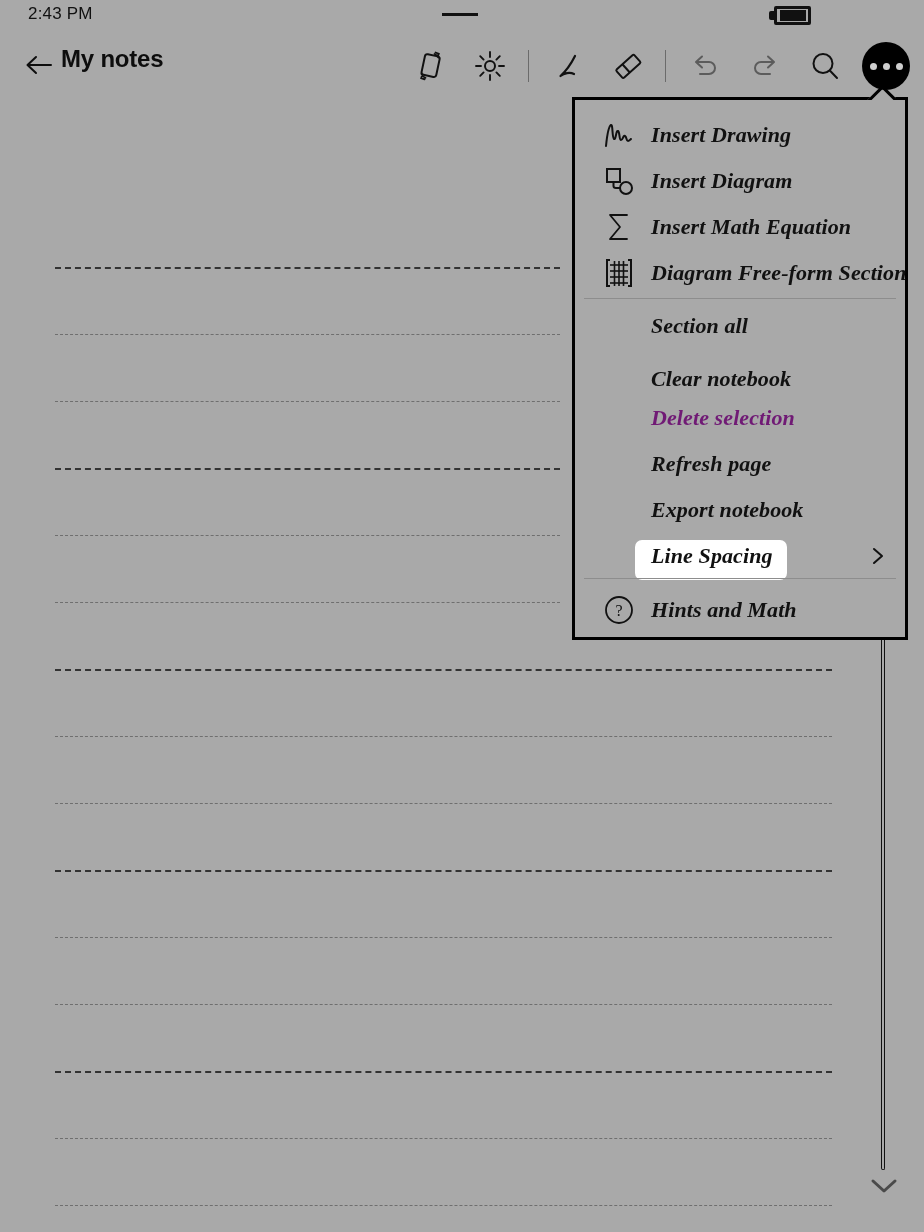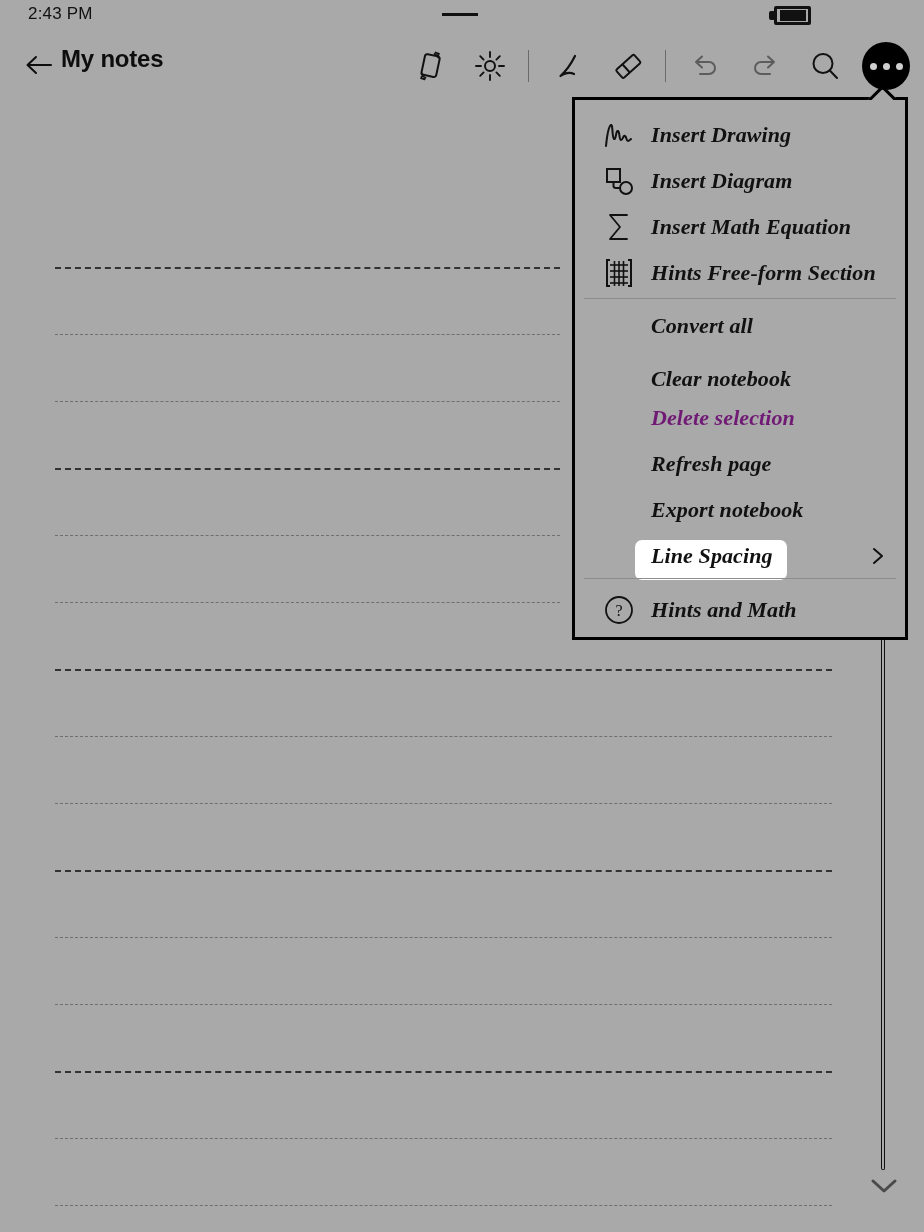--- a/index.html
+++ b/index.html
@@ -395,25 +395,25 @@
           <line x1="8" y1="9" x2="26" y2="9"></line>
           <line x1="8" y1="15" x2="26" y2="15"></line>
           <line x1="8" y1="21" x2="26" y2="21"></line>
           <line x1="8" y1="27" x2="26" y2="27"></line>
           <line x1="12.5" y1="5" x2="12.5" y2="30"></line>
           <line x1="17" y1="5" x2="17" y2="30"></line>
           <line x1="21.5" y1="5" x2="21.5" y2="30"></line>
         </g>
       </svg>
     </span>
-    <span class="menu-label">Hints Free-form Section</span>
+    <span class="menu-label">Diagram Free-form Section</span>
   </div>
 
   <div class="menu-item" style="top:203px">
-    <span class="menu-label">Convert all</span>
+    <span class="menu-label">Section all</span>
   </div>
 
   <div class="menu-item" style="top:256px">
     <span class="menu-label">Clear notebook</span>
   </div>
 
   <div class="menu-item" style="top:295px">
     <span class="menu-label disabled">Delete selection</span>
   </div>
 

